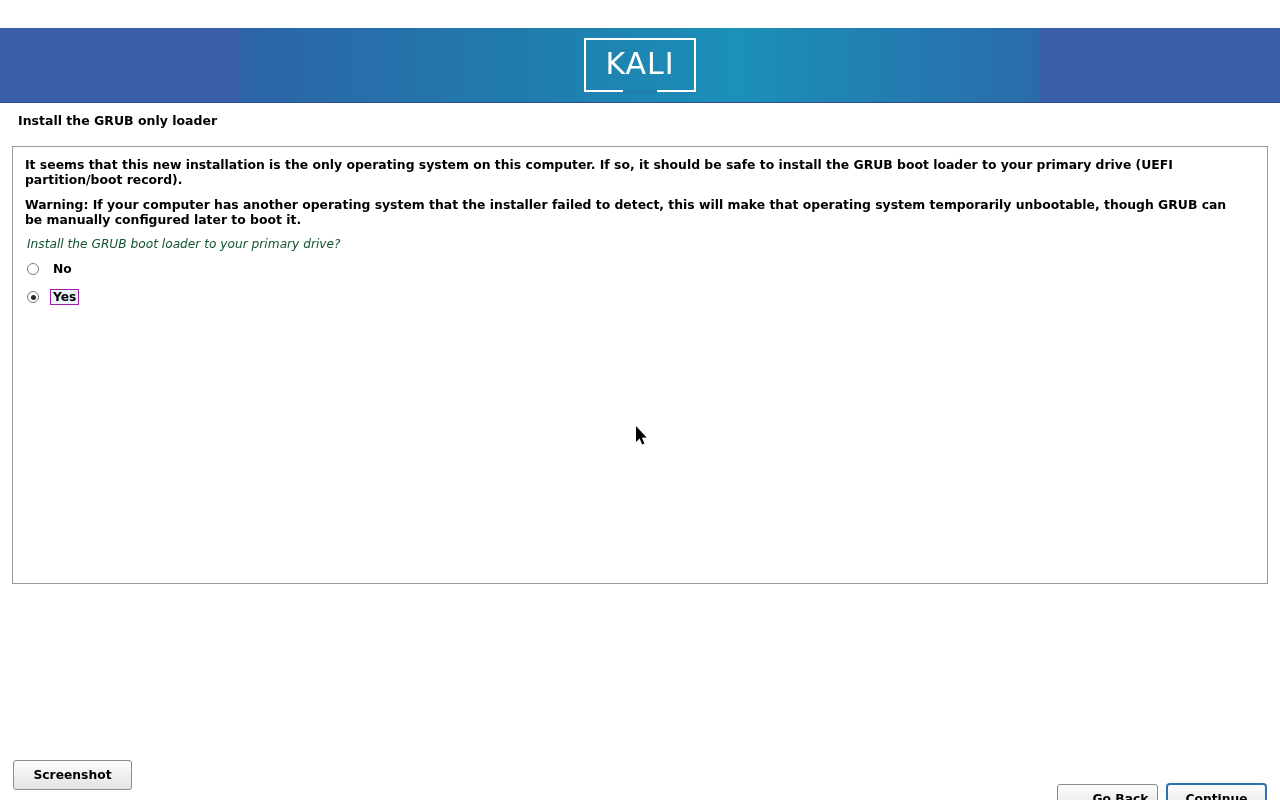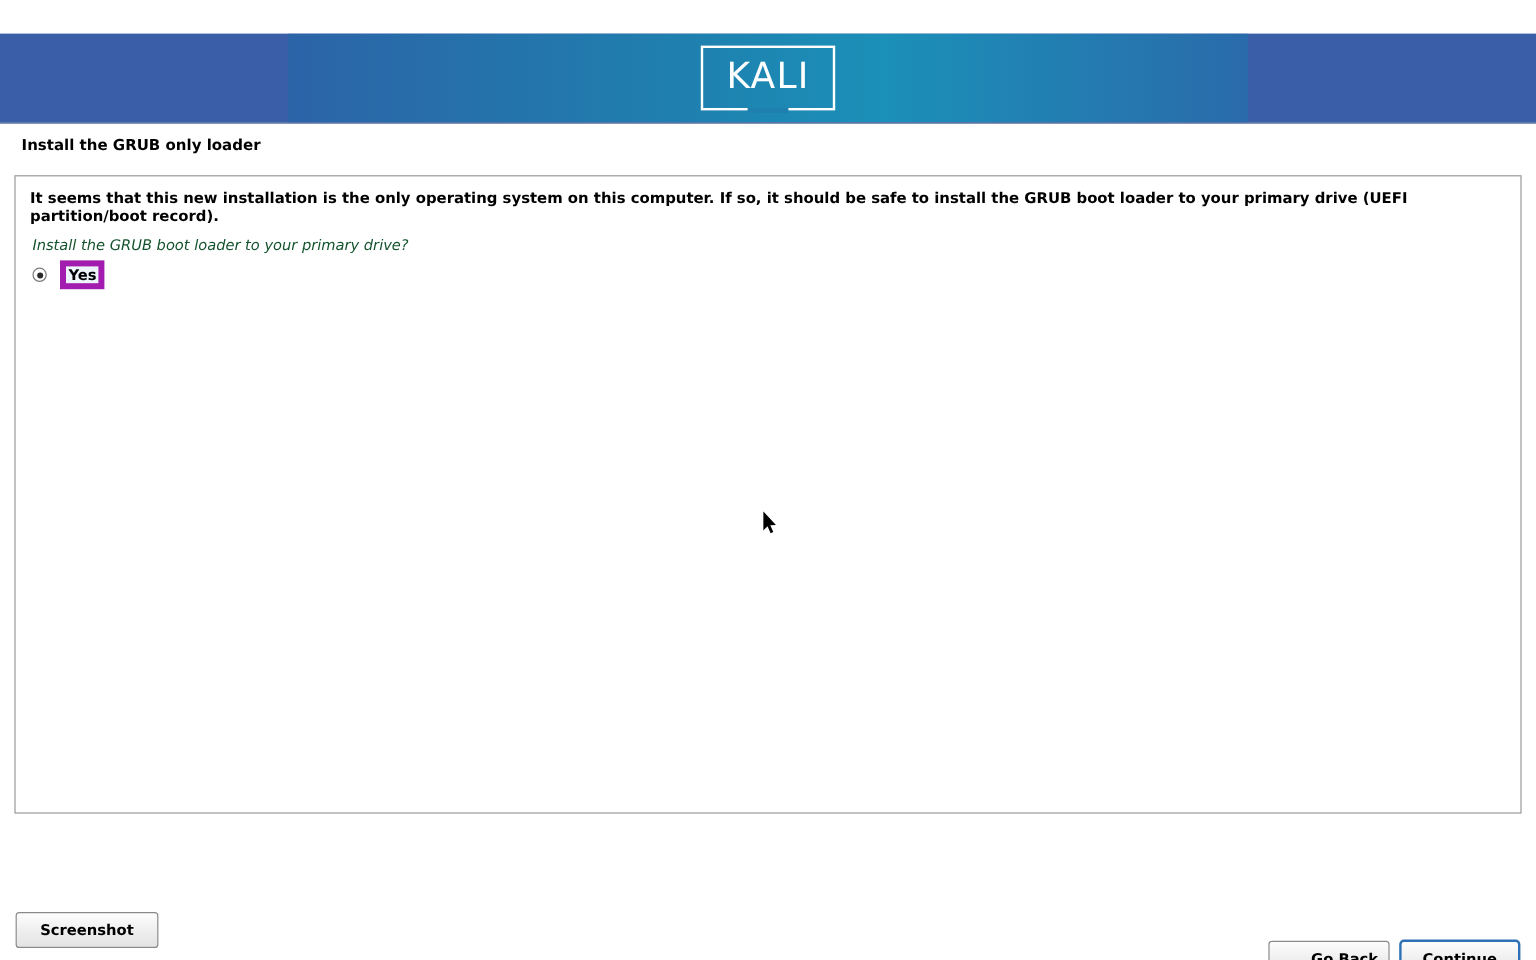--- a/index.html
+++ b/index.html
@@ -84,21 +84,21 @@
     font-weight: bold;
     color: #000000;
   }
 
   
   .panel {
     position: absolute;
     left: 12px;
     top: 118px;
     width: 1256px;
-    height: 532px;
+    height: 438px;
     box-sizing: border-box;
     border: 1px solid #9a9a9a;
     background: #ffffff;
   }
   .panel-inner {
     padding: 10px 12px 0 12px;
   }
   .para {
     font-size: 12.4px;
     font-weight: bold;
@@ -141,21 +141,21 @@
     border-radius: 50%;
     background: #2a2a2a;
   }
   .radio-label {
     font-size: 12.3px;
     font-weight: bold;
     color: #000000;
     padding: 1px 3px;
   }
   .radio-label.focused {
-    border: 5px solid #a21caf;
+    border: 1px solid #a21caf;
     background: #eef4fb;
     padding: 0px 2px;
   }
 
   
   .btn {
     position: absolute;
     box-sizing: border-box;
     height: 30px;
     border: 1px solid #8a8a8a;
@@ -199,22 +199,27 @@
     </div>
     <div class="banner-notch"></div>
   </div>
   <div class="banner-bottom-line"></div>
 
   <div class="step-title">Install the GRUB only loader</div>
 
   <div class="panel">
     <div class="panel-inner">
       <p class="para">It seems that this new installation is the only operating system on this computer. If so, it should be safe to install the GRUB boot loader to your primary drive (UEFI partition/boot record).</p>
+      <p class="para">Warning: If your computer has another operating system that the installer failed to detect, this will make that operating system temporarily unbootable, though GRUB can be manually configured later to boot it.</p>
       <p class="question">Install the GRUB boot loader to your primary drive?</p>
 
+      <div class="radio-row">
+        <span class="radio"></span>
+        <span class="radio-label">No</span>
+      </div>
 
       <div class="radio-row">
         <span class="radio checked"></span>
         <span class="radio-label focused">Yes</span>
       </div>
     </div>
   </div>
 
   <div class="btn" id="btn-screenshot">Screenshot</div>
   <div class="btn" id="btn-goback">Go Back</div>

